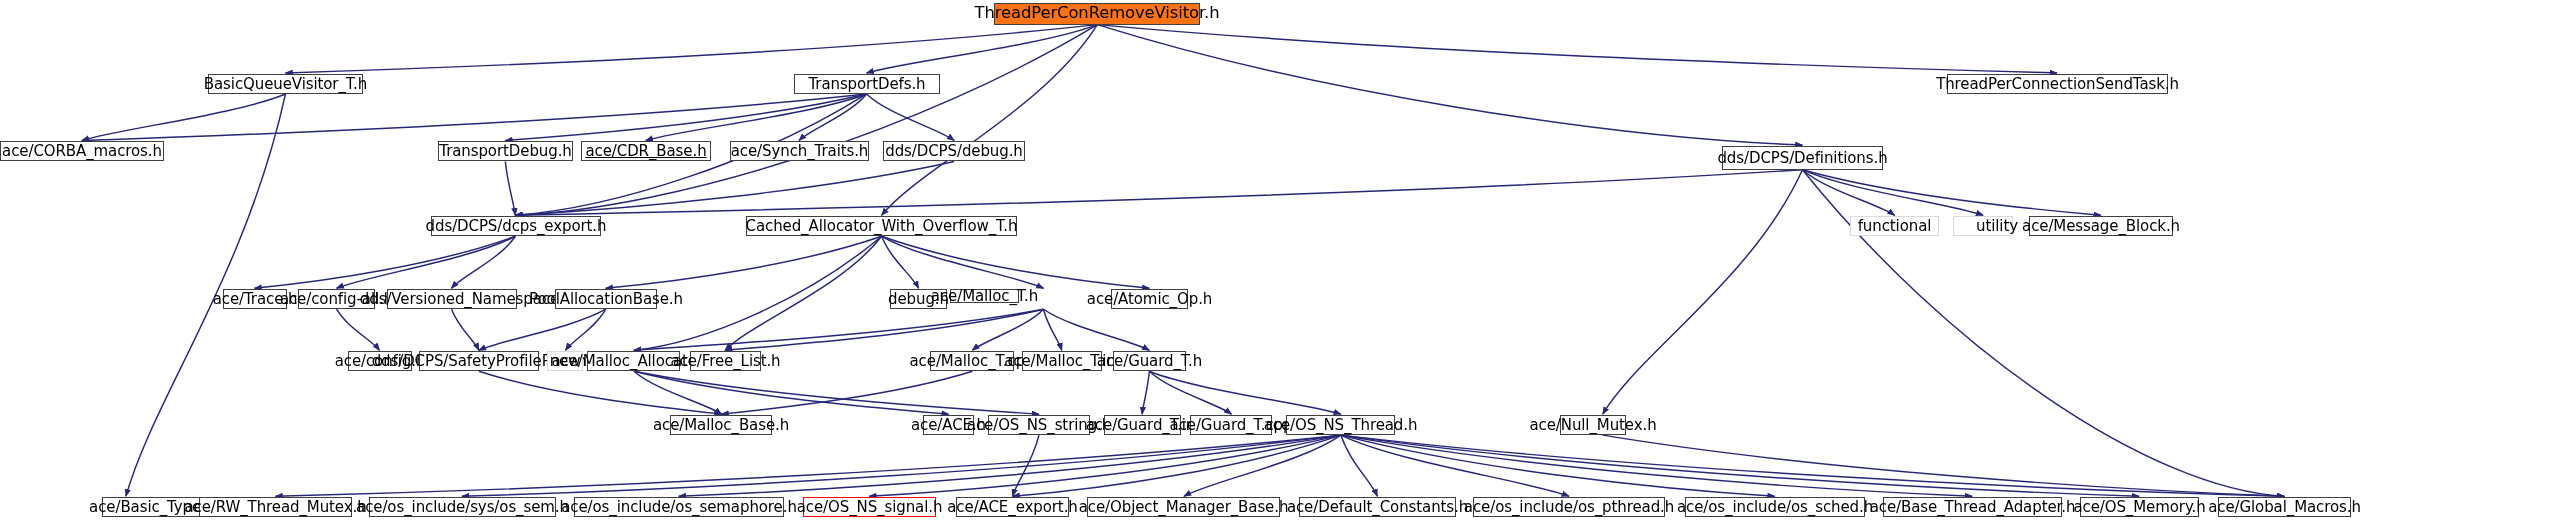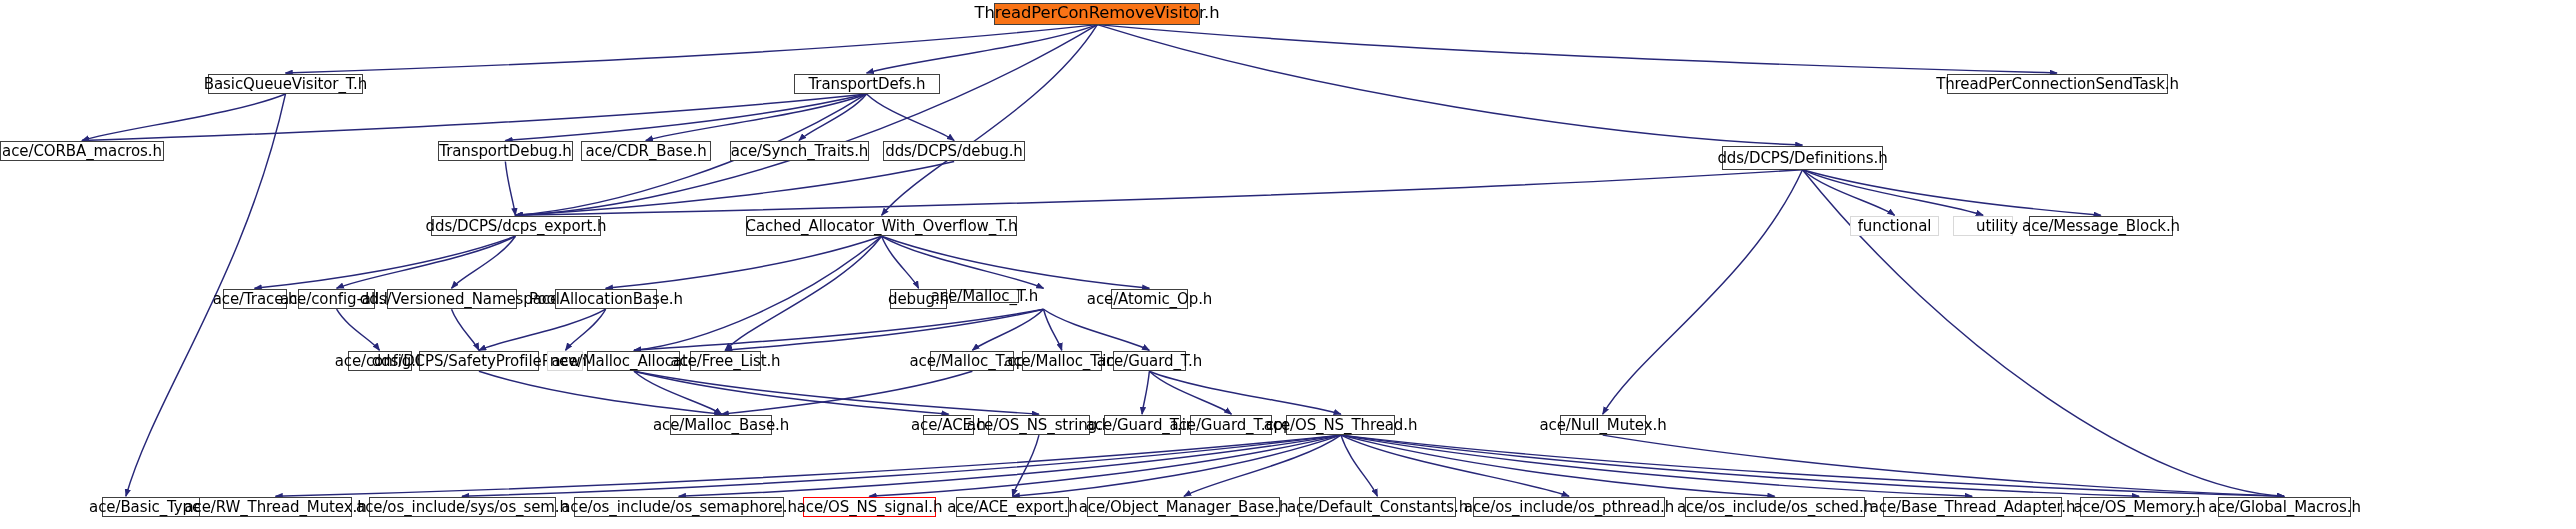--- a/index.html
+++ b/index.html
@@ -139,21 +139,21 @@
       </div>
       <div class="node strong" style="left: 1947px; top: 74px; width: 221px; height: 20px;">
         <span>ThreadPerConnectionSendTask.h</span>
       </div>
       <div class="node strong" style="left: 0px; top: 141px; width: 164px; height: 20px;">
         <span>ace/CORBA_macros.h</span>
       </div>
       <div class="node strong" style="left: 438px; top: 141px; width: 135px; height: 20px;">
         <span>TransportDebug.h</span>
       </div>
-      <div class="node strong" style="left: 581px; top: 141px; width: 130px; height: 20px;">
+      <div class="node strong" style="left: 581px; top: 141px; width: 130px; height: 20px; text-decoration: underline;">
         <span>ace/CDR_Base.h</span>
       </div>
       <div class="node strong" style="left: 730px; top: 141px; width: 139px; height: 20px;">
         <span>ace/Synch_Traits.h</span>
       </div>
       <div class="node strong" style="left: 883px; top: 141px; width: 142px; height: 20px;">
         <span>dds/DCPS/debug.h</span>
       </div>
       <div class="node strong" style="left: 1722px; top: 146px; width: 161px; height: 24px;">
         <span>dds/DCPS/Definitions.h</span>
@@ -229,21 +229,21 @@
       </div>
       <div class="node strong" style="left: 1104px; top: 415px; width: 77px; height: 20px;">
         <span>ace/Guard_T.inl</span>
       </div>
       <div class="node strong" style="left: 1190px; top: 415px; width: 82px; height: 20px;">
         <span>ace/Guard_T.cpp</span>
       </div>
       <div class="node strong" style="left: 1286px; top: 415px; width: 109px; height: 20px;">
         <span>ace/OS_NS_Thread.h</span>
       </div>
-      <div class="node strong" style="left: 1560px; top: 415px; width: 86px; height: 20px;">
+      <div class="node strong" style="left: 1560px; top: 415px; width: 66px; height: 20px;">
         <span>ace/Null_Mutex.h</span>
       </div>
       <div class="node strong" style="left: 72px; top: 497px; width: 108px; height: 20px; margin-left: 30px;">
         <span>ace/Basic_Types.h</span>
       </div>
       <div class="node strong" style="left: 199px; top: 497px; width: 153px; height: 20px;">
         <span>ace/RW_Thread_Mutex.h</span>
       </div>
       <div class="node strong" style="left: 369px; top: 497px; width: 187px; height: 20px;">
         <span>ace/os_include/sys/os_sem.h</span>

